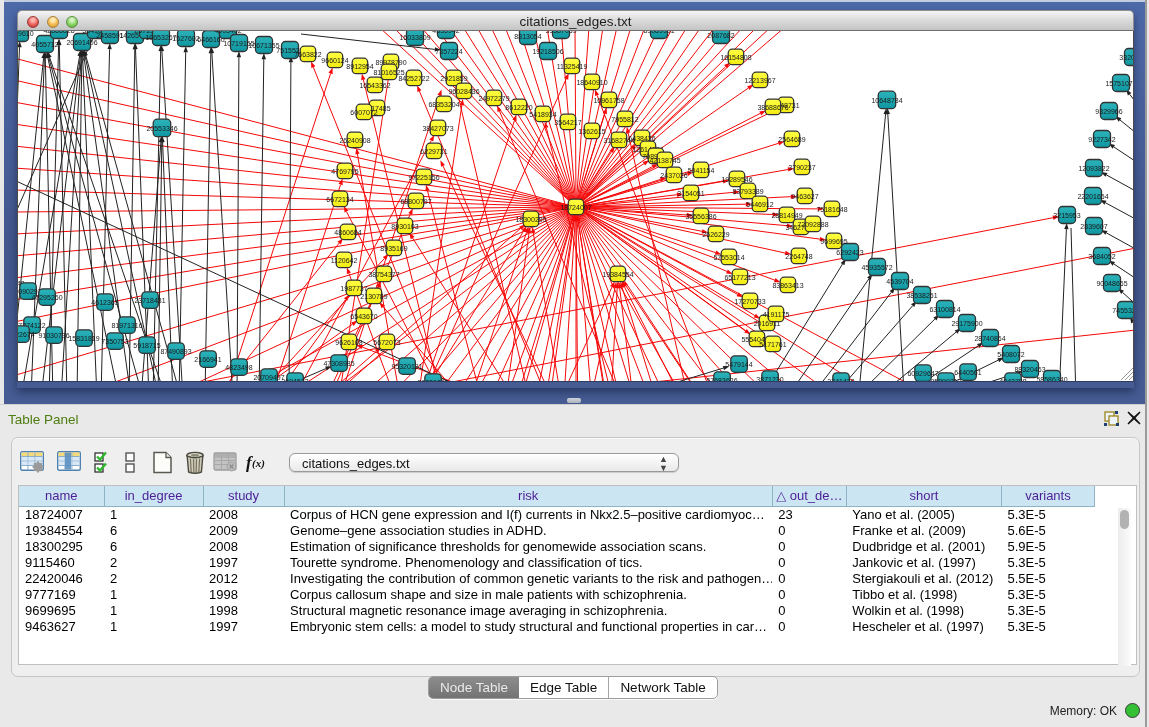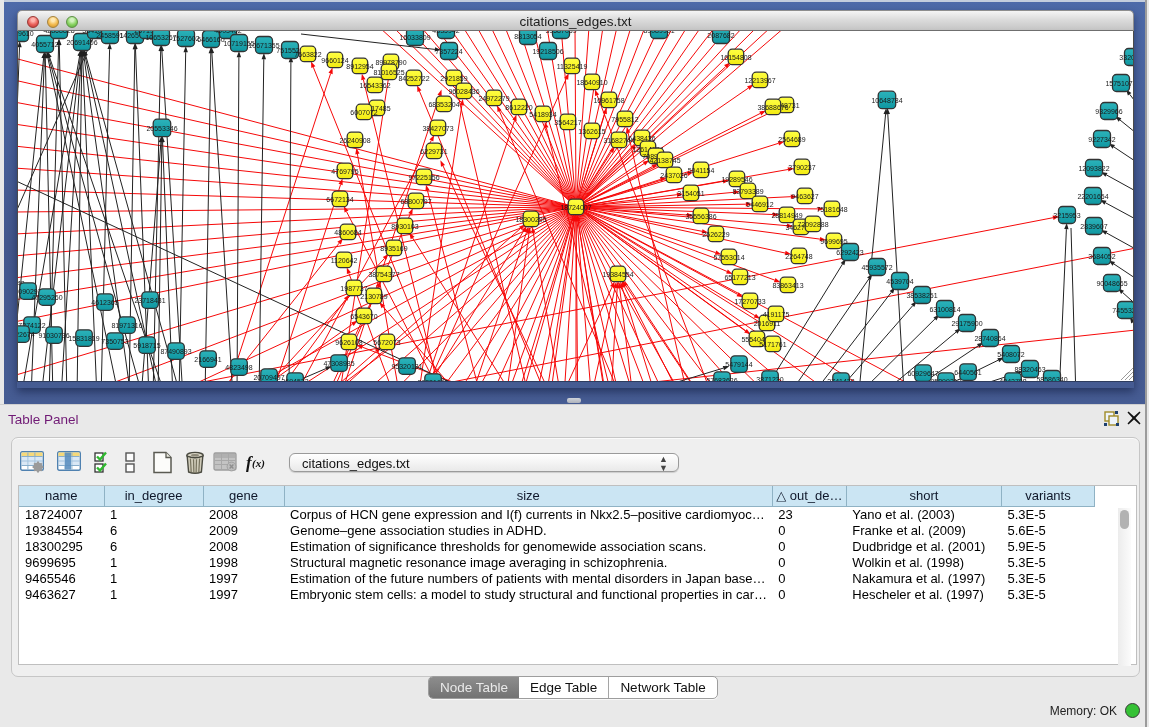--- a/index.html
+++ b/index.html
@@ -23,39 +23,39 @@
   .tl { position:absolute; top:4.5px; width:12px; height:12px; border-radius:50%; }
   #tl-r { left:9px; background:radial-gradient(circle at 50% 30%, #ffb3ad 0 18%, #e9605a 55%, #b5312e); border:.5px solid #9a3734;}
   #tl-y { left:28.5px; background:radial-gradient(circle at 50% 30%, #ffe9b3 0 18%, #f3bb4f 55%, #c98c28); border:.5px solid #a5823c;}
   #tl-g { left:48px; background:radial-gradient(circle at 50% 30%, #d2f2c0 0 18%, #88d361 55%, #53a734); border:.5px solid #5d8f46;}
   #canvas { position:absolute; left:0; top:21px; width:1117px; height:351px;
     background:#fff; overflow:hidden; border-bottom:1.5px solid #2e3c5e; border-left:1.5px solid #4a4a4a; border-right:1.5px solid #4a4a4a; }
   
   #tpanel { position:absolute; left:0; top:404px; width:1149px; height:323px; background:#e9e9e9; }
   #tpanel-hdr { position:absolute; left:0; top:0; width:100%; height:30px;
     border-top:1px solid #d0d0d0; }
-  #tpanel-hdr .lbl { position:absolute; left:8px; top:7px; font-size:13.5px; color:#701a75; }
+  #tpanel-hdr .lbl { position:absolute; left:8px; top:7px; font-size:13.5px; color:#4d7c0f; }
   #pbody { position:absolute; left:11px; top:33px; width:1129px; height:240px;
     background:#efefef; border:1px solid #c6c6c6; border-radius:7px;
     box-shadow:inset 0 1px 0 #fbfbfb; }
   
   #toolbar { position:absolute; left:0; top:0; width:100%; height:46px; }
   .ticon { position:absolute; top:13px; }
   
   #combo { position:absolute; left:277px; top:15px; width:390px; height:19px;
     background:linear-gradient(#ffffff,#f2f2f2 60%,#e9e9e9); border:1px solid #9a9a9a;
     border-radius:6px; box-shadow:0 1px 1px rgba(0,0,0,.15); }
   #combo .txt { position:absolute; left:12px; top:1.5px; font-size:13px; color:#111; }
   #combo .arr { position:absolute; right:10px; top:1px; font-size:9px; color:#444; line-height:9px; text-align:center; }
   
   #tbl { position:absolute; left:6px; top:47px; width:1119px; height:180px; background:#fff;
     border:1px solid #bfbfbf; overflow:hidden; }
   table { border-collapse:collapse; table-layout:fixed; width:1076px; font-size:13px; }
   th { background:#cbe5f3; border-right:1px solid #8fb2c4; border-bottom:1px solid #8fb2c4;
-     font-weight:normal; height:20px; font-size:13px; color:#0f172a; text-align:center; padding:0;}
+     font-weight:normal; height:20px; font-size:13px; color:#4c1d95; text-align:center; padding:0;}
   td { height:16px; color:#000; padding:0 2px 0 6px; white-space:nowrap; overflow:hidden; }
   
   #sbar { position:absolute; right:8px; top:70px; width:13px; height:158px; background:linear-gradient(90deg,#ececec,#fbfbfb); }
   #sthumb { position:absolute; right:10px; top:72px; width:9px; height:19px; background:#b2b2b2; border-radius:5px; }
   
   #tabs { position:absolute; left:0; top:272px; width:100%; height:26px; }
   .tabwrap { position:absolute; left:428px; top:0; height:23px; display:flex;
     border:1px solid #9d9d9d; border-radius:5px; overflow:hidden; background:#fff;
     box-shadow:0 1px 0 rgba(255,255,255,.7); }
   .tab { padding:3px 11px 0 11px; font-size:13.5px; color:#111; border-right:1px solid #a5a5a5; }
@@ -1158,33 +1158,33 @@
               <col style="width:81px">
               <col style="width:488px">
               <col style="width:74px">
               <col style="width:155px">
               <col style="width:93px">
             </colgroup>
             <tbody>
               <tr>
                 <th>name</th>
                 <th>in_degree</th>
-                <th>gene</th>
-                <th>size</th>
+                <th>study</th>
+                <th>risk</th>
                 <th>△ out_de…</th>
                 <th>short</th>
                 <th>variants</th>
               </tr>
               <tr>
                 <td>18724007</td>
                 <td>1</td>
                 <td>2008</td>
                 <td>Corpus of HCN gene expression and I(f) currents in Nkx2.5–positive cardiomyoc…</td>
                 <td>23</td>
-                <td>Yano et al. (2003)</td>
+                <td>Yano et al. (2005)</td>
                 <td>5.3E-5</td>
               </tr>
               <tr>
                 <td>19384554</td>
                 <td>6</td>
                 <td>2009</td>
                 <td>Genome–gene association studies in ADHD.</td>
                 <td>0</td>
                 <td>Franke et al. (2009)</td>
                 <td>5.6E-5</td>
@@ -1192,35 +1192,53 @@
               <tr>
                 <td>18300295</td>
                 <td>6</td>
                 <td>2008</td>
                 <td>Estimation of significance thresholds for genomewide association scans.</td>
                 <td>0</td>
                 <td>Dudbridge et al. (2001)</td>
                 <td>5.9E-5</td>
               </tr>
               <tr>
+                <td>9115460</td>
+                <td>2</td>
+                <td>1997</td>
+                <td>Tourette syndrome. Phenomenology and classification of tics.</td>
+                <td>0</td>
+                <td>Jankovic et al. (1997)</td>
+                <td>5.3E-5</td>
+              </tr>
+              <tr>
+                <td>22420046</td>
+                <td>2</td>
+                <td>2012</td>
+                <td>Investigating the contribution of common genetic variants to the risk and pathogen…</td>
+                <td>0</td>
+                <td>Stergiakouli et al. (2012)</td>
+                <td>5.5E-5</td>
+              </tr>
+              <tr>
+                <td>9777169</td>
+                <td>1</td>
+                <td>1998</td>
+                <td>Corpus callosum shape and size in male patients with schizophrenia.</td>
+                <td>0</td>
+                <td>Tibbo et al. (1998)</td>
+                <td>5.3E-5</td>
+              </tr>
+              <tr>
                 <td>9699695</td>
                 <td>1</td>
                 <td>1998</td>
                 <td>Structural magnetic resonance image averaging in schizophrenia.</td>
                 <td>0</td>
                 <td>Wolkin et al. (1998)</td>
-                <td>5.3E-5</td>
-              </tr>
-              <tr>
-                <td>9465546</td>
-                <td>1</td>
-                <td>1997</td>
-                <td>Estimation of the future numbers of patients with mental disorders in Japan base…</td>
-                <td>0</td>
-                <td>Nakamura et al. (1997)</td>
                 <td>5.3E-5</td>
               </tr>
               <tr>
                 <td>9463627</td>
                 <td>1</td>
                 <td>1997</td>
                 <td>Embryonic stem cells: a model to study structural and functional properties in car…</td>
                 <td>0</td>
                 <td>Hescheler et al. (1997)</td>
                 <td>5.3E-5</td>

